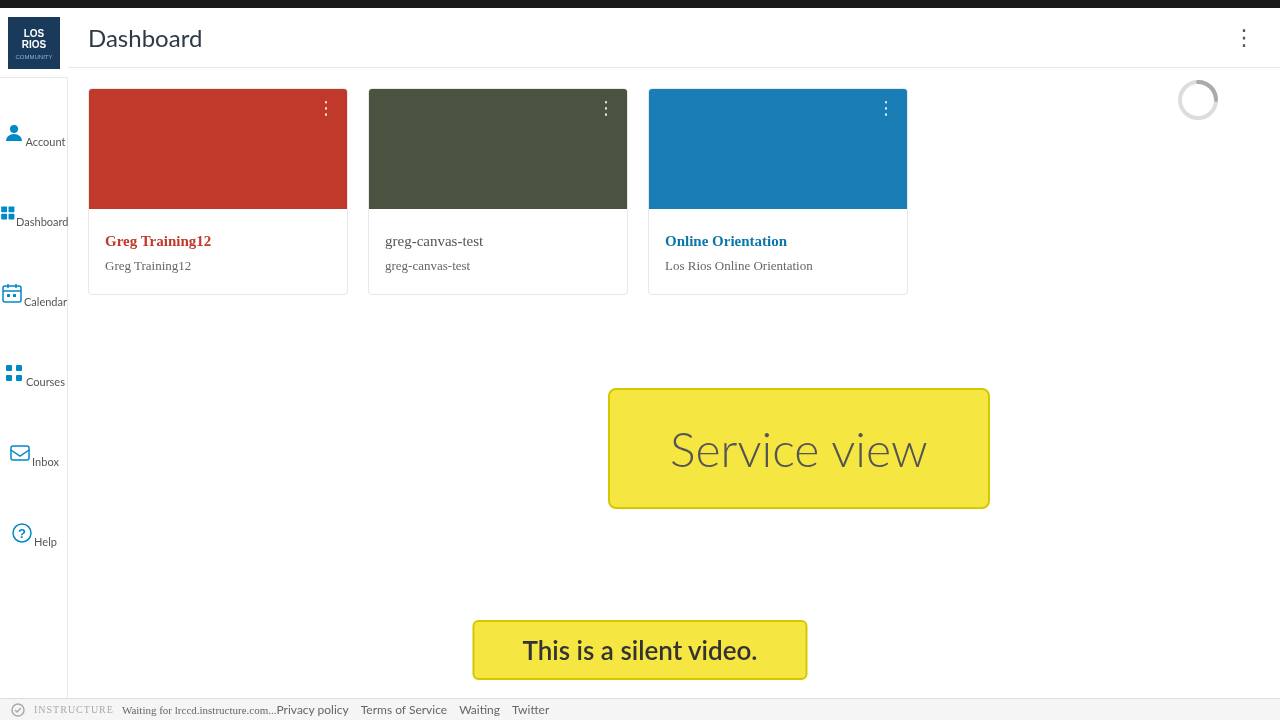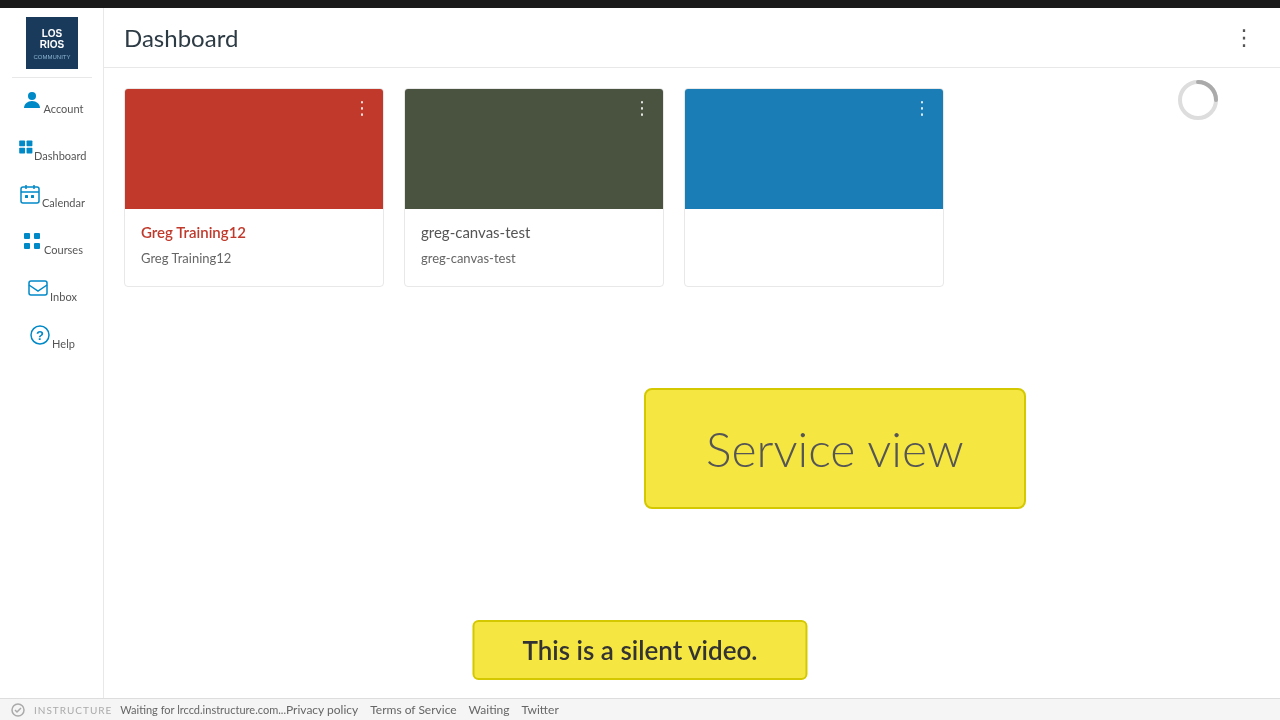--- a/index.html
+++ b/index.html
@@ -5,21 +5,21 @@
     * { margin: 0; padding: 0; box-sizing: border-box; }
     body { font-family: 'Lato', Arial, sans-serif; background: #fff; width: 1280px; height: 720px; overflow: hidden; position: relative; }
 
     
     .top-bar { height: 8px; background: #1a1a1a; width: 100%; }
 
     
     .app-container { display: flex; height: calc(720px - 8px); }
 
     
-    .sidebar { width: 104px; background: #fff; border-right: 1px solid #e8e8e8; display: flex; flex-direction: column; align-items: center; padding-top: 0; flex-shrink: 0; }
+    .sidebar { width: 68px; background: #fff; border-right: 1px solid #e8e8e8; display: flex; flex-direction: column; align-items: center; padding-top: 0; flex-shrink: 0; gap: 33px; }
 
     .logo-area { width: 80px; height: 70px; display: flex; align-items: center; justify-content: center; background: #fff; border-bottom: 1px solid #e8e8e8; }
     .logo-box { width: 52px; height: 52px; }
 
     .nav-item { display: flex; flex-direction: row; align-items: flex-end; justify-content: center; width: 80px; padding: 10px 5px; cursor: pointer; color: #666; text-decoration: none; }
     .nav-item .nav-icon { font-size: 22px; color: #0089c7; margin-bottom: 3px; }
     .nav-item .nav-label { font-size: 11px; color: #555; text-align: center; }
 
     
     .main-content { flex: 1; display: flex; flex-direction: column; overflow: hidden; }
@@ -37,34 +37,34 @@
 
     .course-card { width: 260px; border: 1px solid #e8e8e8; border-radius: 4px; overflow: hidden; background: #fff; position: relative; }
 
     .card-image { height: 120px; position: relative; display: flex; align-items: flex-start; justify-content: flex-end; padding: 8px; }
     .card-image.red { background: #c0392b; }
     .card-image.dark-green { background: #4a5240; }
     .card-image.blue { background: #1a7db5; }
 
     .card-menu-btn { background: none; border: none; cursor: pointer; color: rgba(255,255,255,0.9); font-size: 18px; line-height: 1; padding: 2px 4px; }
 
-    .card-body { padding: 14px 16px 20px; }
+    .card-body { padding: 24px 16px 20px; font-family: Liberation Serif, serif; }
     .card-title-link { font-size: 15px; font-weight: 600; color: #c0392b; text-decoration: none; display: block; margin-bottom: 6px; }
     .card-title-link.blue-link { color: #0b77a8; }
     .card-subtitle { font-size: 13px; color: #666; }
 
     
     .loading-spinner { position: absolute; top: 30px; right: 140px; width: 44px; height: 44px; }
     .spinner-svg { animation: spin 1s linear infinite; }
     @keyframes spin { 0% { transform: rotate(0deg); } 100% { transform: rotate(360deg); } }
 
     
     .student-view-box { position: absolute; left: 540px; top: 320px; background: #f5e642; border: 2px solid #d4c800; border-radius: 8px; padding: 30px 60px; }
     .student-view-text { font-size: 48px; font-weight: 300; color: #555; white-space: nowrap; }
-    .bottom-left { display: flex; align-items: center; gap: 8px; }
+    .bottom-left { display: flex; align-items: center; gap: 8px; font-family: Liberation Serif, serif; }
     .bottom-links { display: flex; gap: 12px; }
     .bottom-links a { color: #666; text-decoration: none; font-size: 12px; }
 
     
     .silent-video-badge { position: absolute; bottom: 40px; left: 50%; transform: translateX(-50%); background: #f5e642; border: 2px solid #d4c800; border-radius: 6px; padding: 12px 48px; font-size: 26px; font-weight: 600; color: #333; white-space: nowrap; z-index: 100; }
 
     
     .status-bar { height: 22px; background: #f5f5f5; border-top: 1px solid #ddd; display: flex; align-items: center; padding: 0 10px; font-size: 11px; color: #666; position: absolute; bottom: 0; left: 0; right: 0; }
   </style>
 </head>
@@ -176,20 +176,24 @@
           </div>
           <div class="card-body">
             <a class="card-title-link" href="#" style="color:#555; font-weight:400;">greg-canvas-test</a>
             <span class="card-subtitle">greg-canvas-test</span>
           </div>
         </div>
 
         <div class="course-card">
           <div class="card-image blue">
             <button class="card-menu-btn">⋮</button>
+          </div>
+          <div class="card-body">
+            <a class="card-title-link blue-link" href="#">Online Orientation</a>
+            <span class="card-subtitle">Los Rios Online Orientation</span>
           </div>
         </div>
 
       </div>
 
       <div class="student-view-box">
         <span class="student-view-text">Service view</span>
       </div>
 
     </div>

